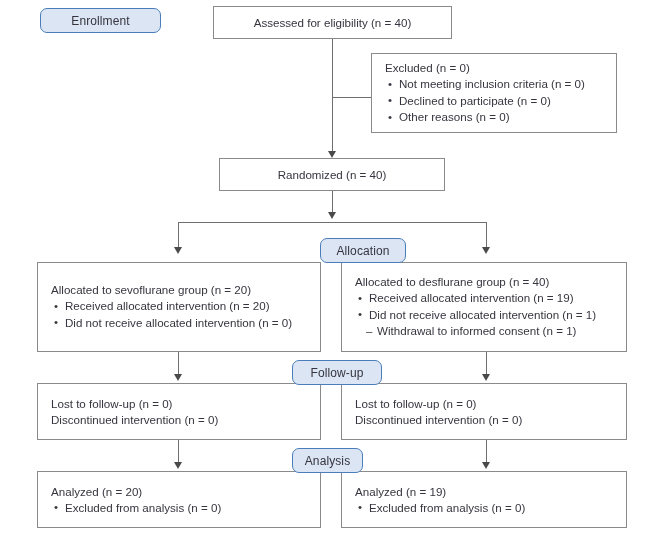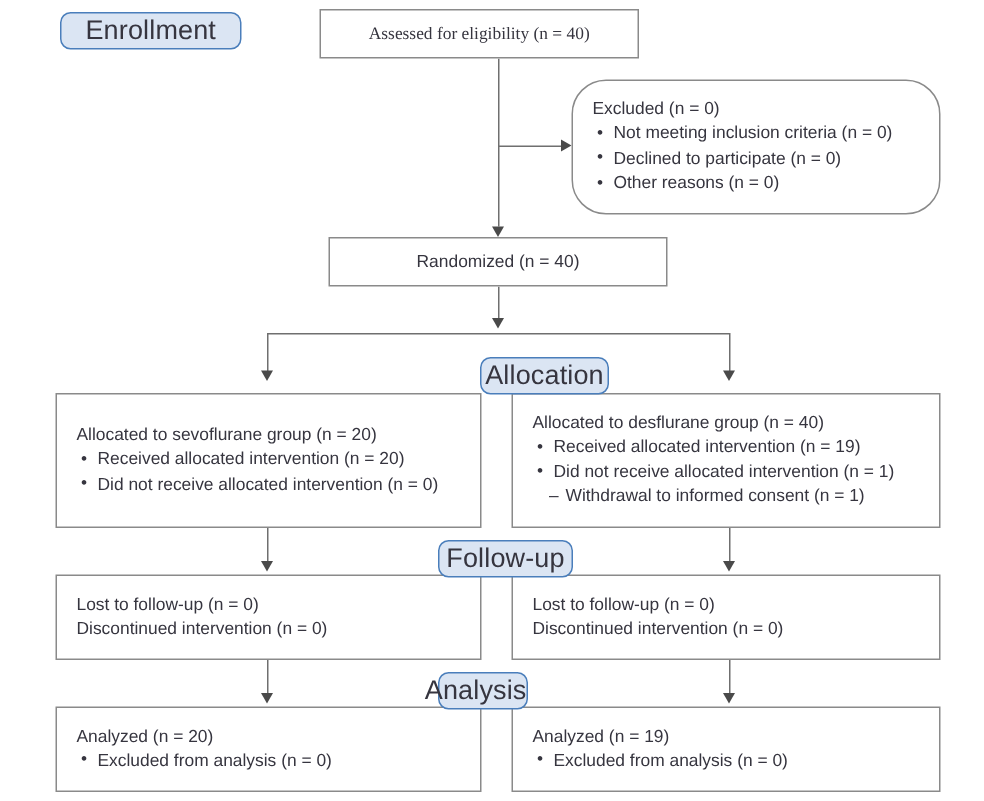--- a/index.html
+++ b/index.html
@@ -20,21 +20,21 @@
   
   .pill {
     position: absolute;
     box-sizing: border-box;
     background: #dbe5f3;
     border: 1.4px solid #4a7ebb;
     border-radius: 7px;
     display: flex;
     align-items: center;
     justify-content: center;
-    font-size: 18px;
+    font-size: 12px;
     color: #36353f;
     letter-spacing: 0.1px;
     z-index: 6;
   }
 
   
   .box {
     position: absolute;
     box-sizing: border-box;
     background: #ffffff;
@@ -117,33 +117,33 @@
 </style>
 </head>
 <body>
 
 <div id="canvas">
 
   <div class="pill" style="left:40px; top:8px; width:121px; height:25px;">
     <span>Enrollment</span>
   </div>
 
-  <div class="box center" style="left:213px; top:6px; width:213px; height:33px;font-family:Liberation Serif, serif;">
+  <div class="box center" style="left:213px; top:6px; width:239px; height:33px;">
     <div class="inner">
       <span class="line-row">Assessed for eligibility (n = 40)</span>
     </div>
   </div>
 
   <div class="vline" style="left:332px; top:39px; height:112px;"></div>
   <div class="arrow-down" style="left:327.5px; top:151px;"></div>
 
   <div class="hline" style="left:332px; top:97px; width:43px;"></div>
   <div class="arrow-right" style="left:374px; top:92.5px;"></div>
 
-  <div class="box" style="left:381px; top:53px; width:246px; height:90px;border-radius:23px;">
+  <div class="box" style="left:371px; top:53px; width:246px; height:80px;">
     <div class="inner">
       <span class="line-row">Excluded (n = 0)</span>
       <span class="bullet">Not meeting inclusion criteria (n = 0)</span>
       <span class="bullet">Declined to participate (n = 0)</span>
       <span class="bullet">Other reasons (n = 0)</span>
     </div>
   </div>
 
   <div class="box center" style="left:219px; top:158px; width:226px; height:33px;">
     <div class="inner">
@@ -202,21 +202,21 @@
       <span class="line-row">Lost to follow-up (n = 0)</span>
       <span class="line-row">Discontinued intervention (n = 0)</span>
     </div>
   </div>
 
   <div class="vline" style="left:178px; top:440px; height:24px;"></div>
   <div class="arrow-down" style="left:173.5px; top:462px;"></div>
   <div class="vline" style="left:486px; top:440px; height:24px;"></div>
   <div class="arrow-down" style="left:481.5px; top:462px;"></div>
 
-  <div class="pill" style="left:292px; top:448px; width:60px; height:25px;justify-content:flex-end;">
+  <div class="pill" style="left:292px; top:448px; width:71px; height:25px;">
     <span>Analysis</span>
   </div>
 
   <div class="box" style="left:37px; top:471px; width:284px; height:57px;">
     <div class="inner">
       <span class="line-row">Analyzed (n = 20)</span>
       <span class="bullet">Excluded from analysis (n = 0)</span>
     </div>
   </div>
 

